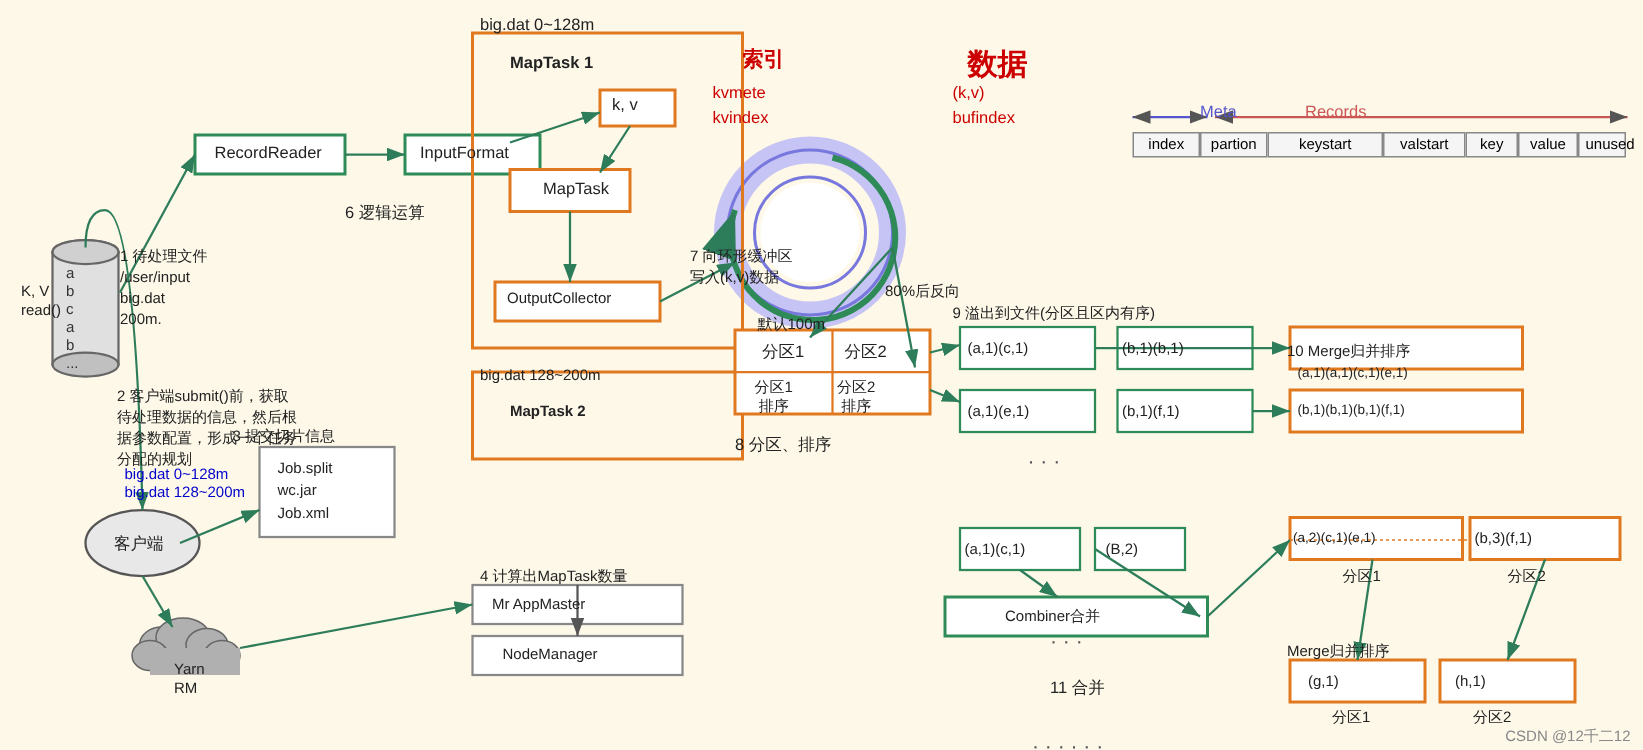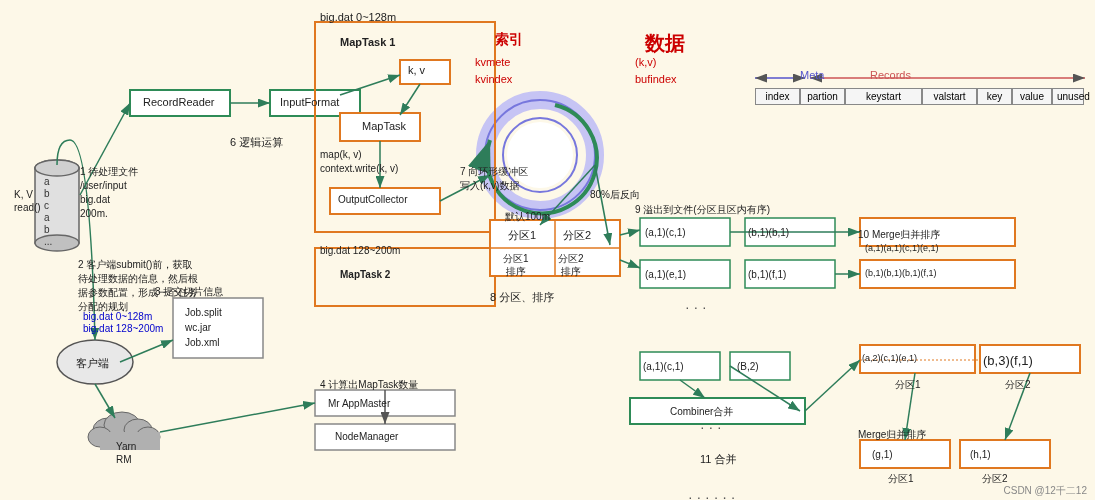--- a/index.html
+++ b/index.html
@@ -214,22 +214,20 @@
 read()</div>
 
   <div class="label" style="left:320px; top:10px;">big.dat 0~128m</div>
 
   <div class="label" style="left:340px; top:35px; font-weight:bold;">MapTask 1</div>
 
   <div class="label" style="left:408px; top:63px;">k, v</div>
 
   <div class="label" style="left:362px; top:119px;">MapTask</div>
 
-  <div class="label" style="left:320px; top:148px; font-size:10px; line-height:1.4;">map(k, v)
-context.write(k, v)</div>
 
   <div class="label" style="left:338px; top:193px; font-size:10px;">OutputCollector</div>
 
   <div class="label" style="left:320px; top:244px; font-size:10px;">big.dat 128~200m</div>
 
   <div class="label" style="left:340px; top:268px; font-weight:bold; font-size:10px;">MapTask 2</div>
 
   <div class="label" style="left:230px; top:135px;">6 逻辑运算</div>
 
   <div class="label label-red" style="left:495px; top:30px; font-size:14px; font-weight:bold;">索引</div>
@@ -291,21 +289,21 @@
   <div class="label" style="left:865px; top:226px; font-size:9px;margin-top:17px;">(a,1)(a,1)(c,1)(e,1)</div>
   <div class="label" style="left:865px; top:268px; font-size:9px;">(b,1)(b,1)(b,1)(f,1)</div>
 
   <div class="label" style="left:643px; top:360px; font-size:10px;">(a,1)(c,1)</div>
 
   <div class="label" style="left:737px; top:360px; font-size:10px;">(B,2)</div>
 
   <div class="label" style="left:670px; top:405px; font-size:10px;">Combiner合并</div>
 
   <div class="label" style="left:862px; top:353px; font-size:9px;">(a,2)(c,1)(e,1)</div>
-  <div class="label" style="left:983px; top:353px; font-size:13px;">(b,3)(f,1)</div>
+  <div class="label" style="left:983px; top:353px; font-size:10px;">(b,3)(f,1)</div>
 
   <div class="label" style="left:895px; top:378px; font-size:10px;">分区1</div>
   <div class="label" style="left:1005px; top:378px; font-size:10px;">分区2</div>
 
   <div class="label" style="left:700px; top:452px; font-size:11px;">11 合并</div>
 
   <div class="label" style="left:858px; top:428px; font-size:10px;">Merge归并排序</div>
 
   <div class="label" style="left:872px; top:448px; font-size:10px;">(g,1)</div>
   <div class="label" style="left:970px; top:448px; font-size:10px;">(h,1)</div>

